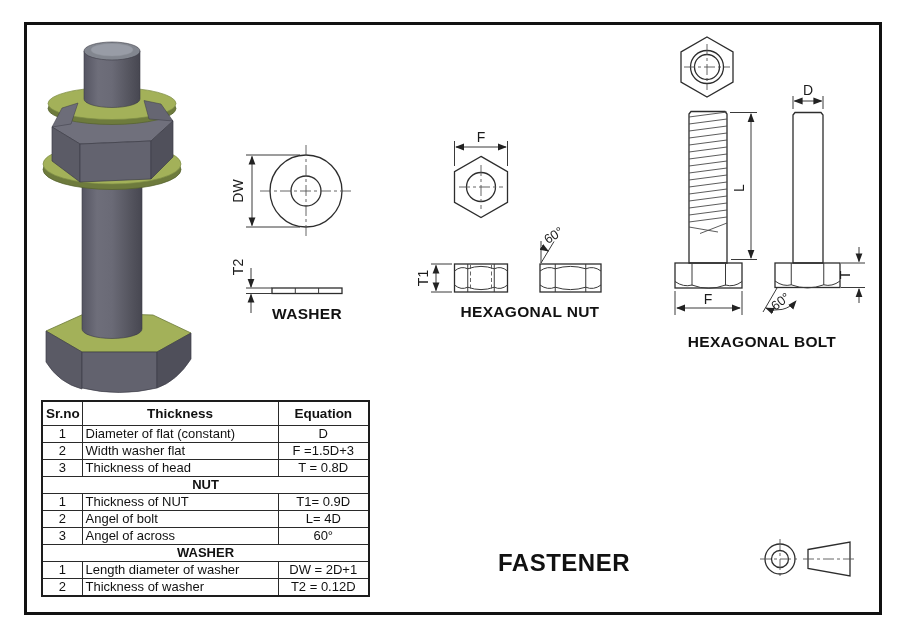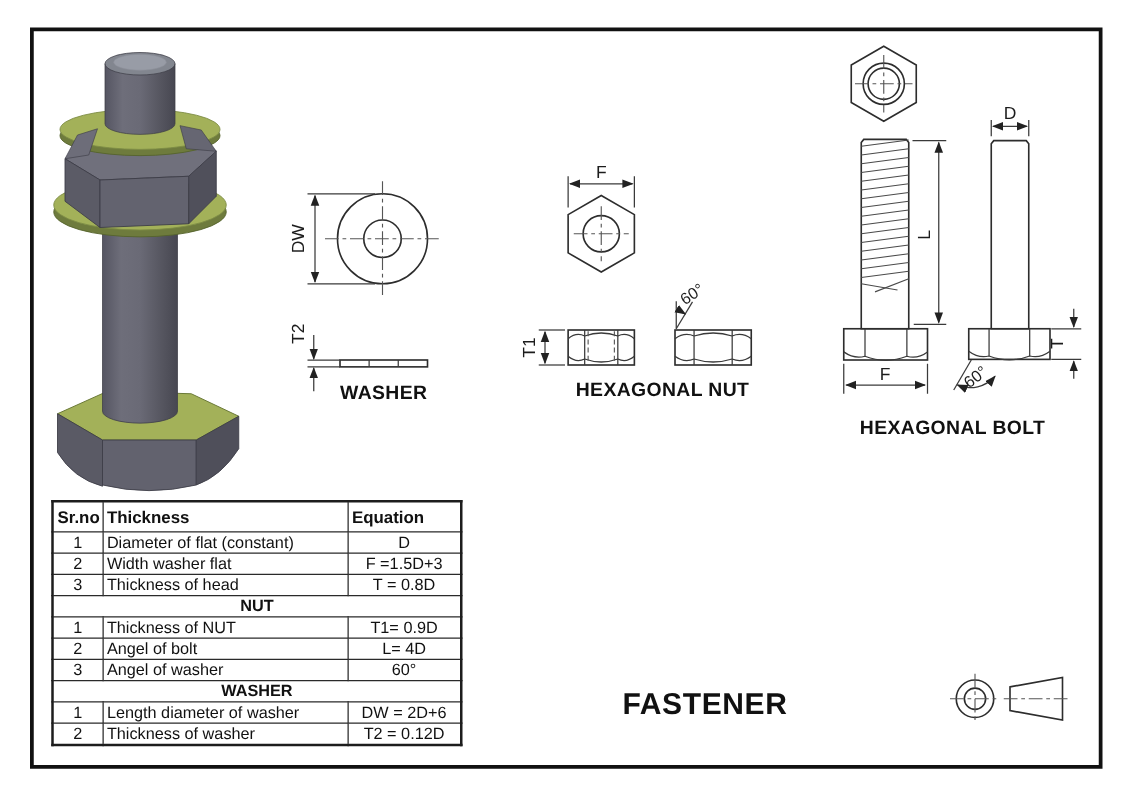--- a/index.html
+++ b/index.html
@@ -12,21 +12,21 @@
   .hid{stroke:#555;stroke-width:0.9;fill:none;stroke-dasharray:4 2.5;}
   .thr{stroke:#4a4a4a;stroke-width:0.9;fill:none;}
   .d{font-size:14px;fill:#1c1c1c;}
   .sm{font-size:13px;fill:#1c1c1c;}
   .vl{font-size:15.5px;font-weight:bold;fill:#111;letter-spacing:.3px;}
   .tt{font-size:24px;font-weight:bold;fill:#111;letter-spacing:.5px;}
   table.ptable{position:absolute;left:41px;top:400px;width:327px;border-collapse:collapse;
     border:2px solid #1d1d1d;font-size:13px;color:#111;table-layout:fixed;}
   table.ptable td{border:1.2px solid #2a2a2a;height:16px;line-height:14px;padding:0 3px;
     overflow:hidden;white-space:nowrap;}
-  table.ptable tr.hd td{height:23px;font-weight:bold;text-align:left;font-size:13.5px;}
+  table.ptable tr.hd td{height:23px;font-weight:bold;text-align:center;font-size:13.5px;}
   table.ptable tr.sec td{font-weight:bold;text-align:center;}
   table.ptable td.c{text-align:center;padding:0;}
 </style>
 </head>
 <body>
 
 <div class="sheet">
 <svg width="905" height="640" viewBox="0 0 905 640">
   <defs>
     <marker id="arw" viewBox="0 0 10 10" refX="9" refY="5" markerWidth="9" markerHeight="9" orient="auto-start-reverse">
@@ -270,30 +270,30 @@
     <td>Thickness of NUT</td>
     <td class="c">T1= 0.9D</td>
   </tr>
   <tr>
     <td class="c">2</td>
     <td>Angel of bolt</td>
     <td class="c">L= 4D</td>
   </tr>
   <tr>
     <td class="c">3</td>
-    <td>Angel of washer</td>
+    <td>Angel of across</td>
     <td class="c">60°</td>
   </tr>
   <tr class="sec">
     <td colspan="3">WASHER</td>
   </tr>
   <tr>
     <td class="c">1</td>
     <td>Length diameter of washer</td>
-    <td class="c">DW = 2D+6</td>
+    <td class="c">DW = 2D+1</td>
   </tr>
   <tr>
     <td class="c">2</td>
     <td>Thickness of washer</td>
     <td class="c">T2 = 0.12D</td>
   </tr>
 </tbody>
     </table>
 </div>
 

